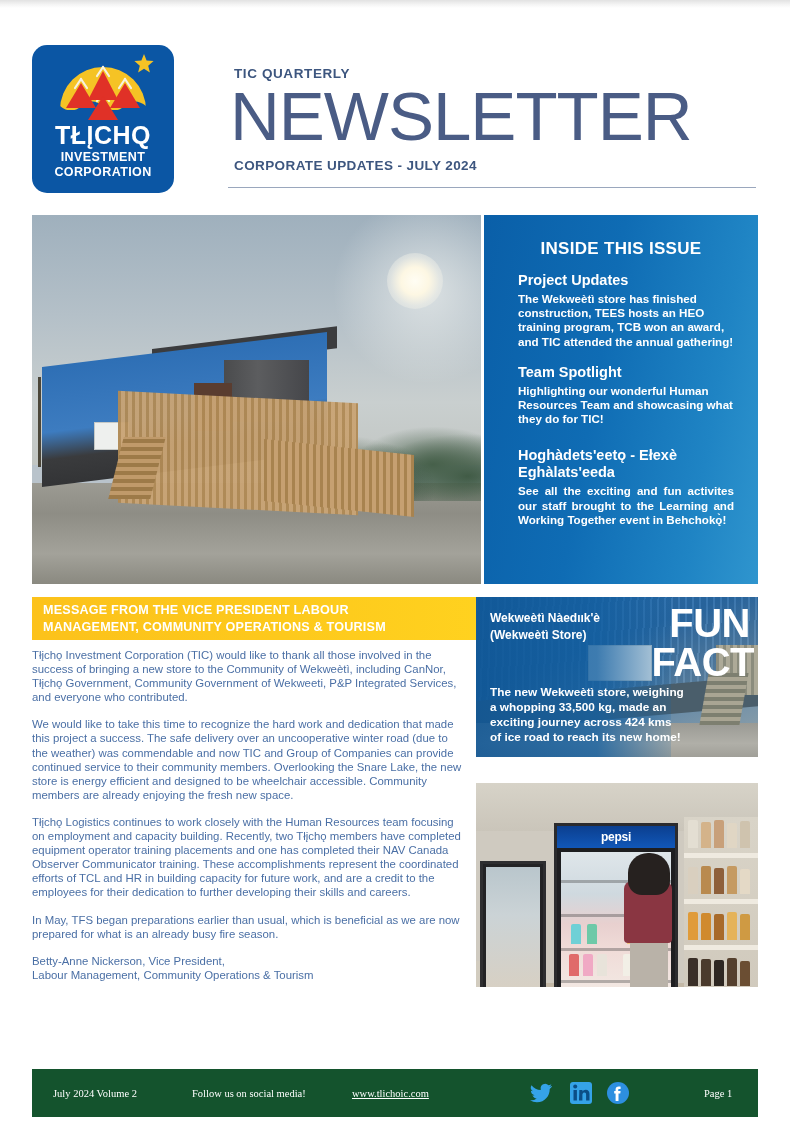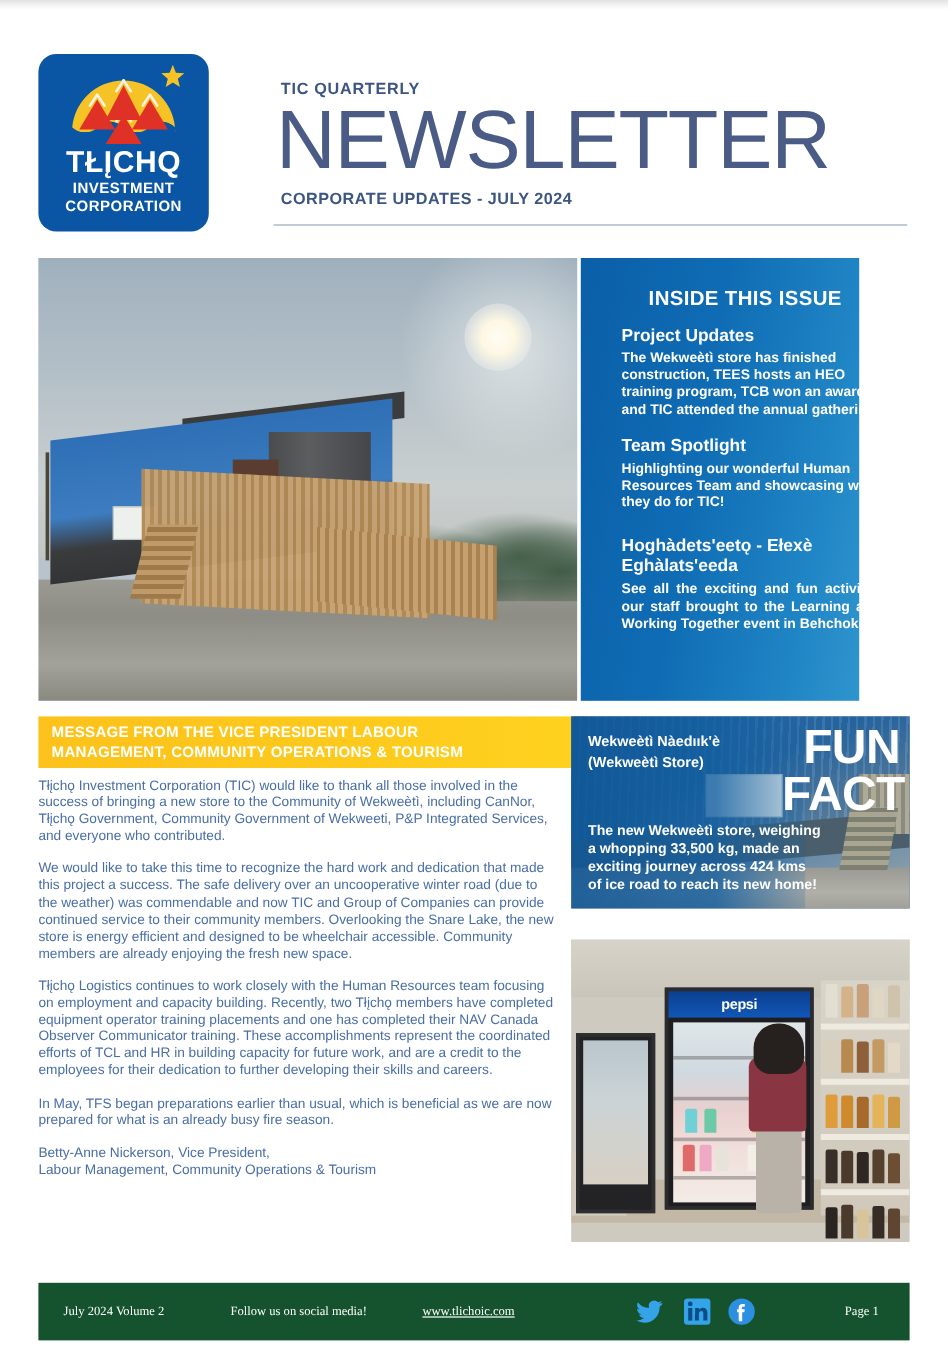--- a/index.html
+++ b/index.html
@@ -179,21 +179,21 @@
       radial-gradient(ellipse at 92% 74%, #3c5742 0%, rgba(60,87,66,0) 42%);
   }
   .hero-pole {
     position: absolute; left: 6px; top: 162px; width: 3px; height: 90px;
     background: #4b4639;
   }
 
   .inside-panel {
     position: absolute;
     left: 484px; top: 215px;
-    width: 232px; height: 369px;
+    width: 274px; height: 369px;
     background: linear-gradient(100deg, #0A5FA8 0%, #0f6cb4 42%, #1F84C4 78%, #2F95CE 100%);
     color: #ffffff;
   }
   .inside-title {
     position: absolute;
     left: 0; top: 24px;
     width: 274px;
     text-align: center;
     font-size: 17px;
     font-weight: bold;
@@ -316,21 +316,21 @@
     font-weight: bold;
     letter-spacing: -0.5px;
     line-height: 40px;
   }
   .ff-fun { right: 8px; top: 6px; }
   .ff-fact { right: 4px; top: 45px; }
 
   .store-photo {
     position: absolute;
     left: 476px; top: 783px;
-    width: 282px; height: 252px;
+    width: 282px; height: 204px;
     overflow: hidden;
     background: #cfcac0;
   }
   .sp-wall {
     position: absolute; left: 0; top: 0; width: 282px; height: 48px;
     background: linear-gradient(to bottom, #d7d3c8 0%, #cac5ba 100%);
   }
   .sp-floor {
     position: absolute; left: 0; top: 200px; width: 282px; height: 36px;
     background: #c3b8a6;

